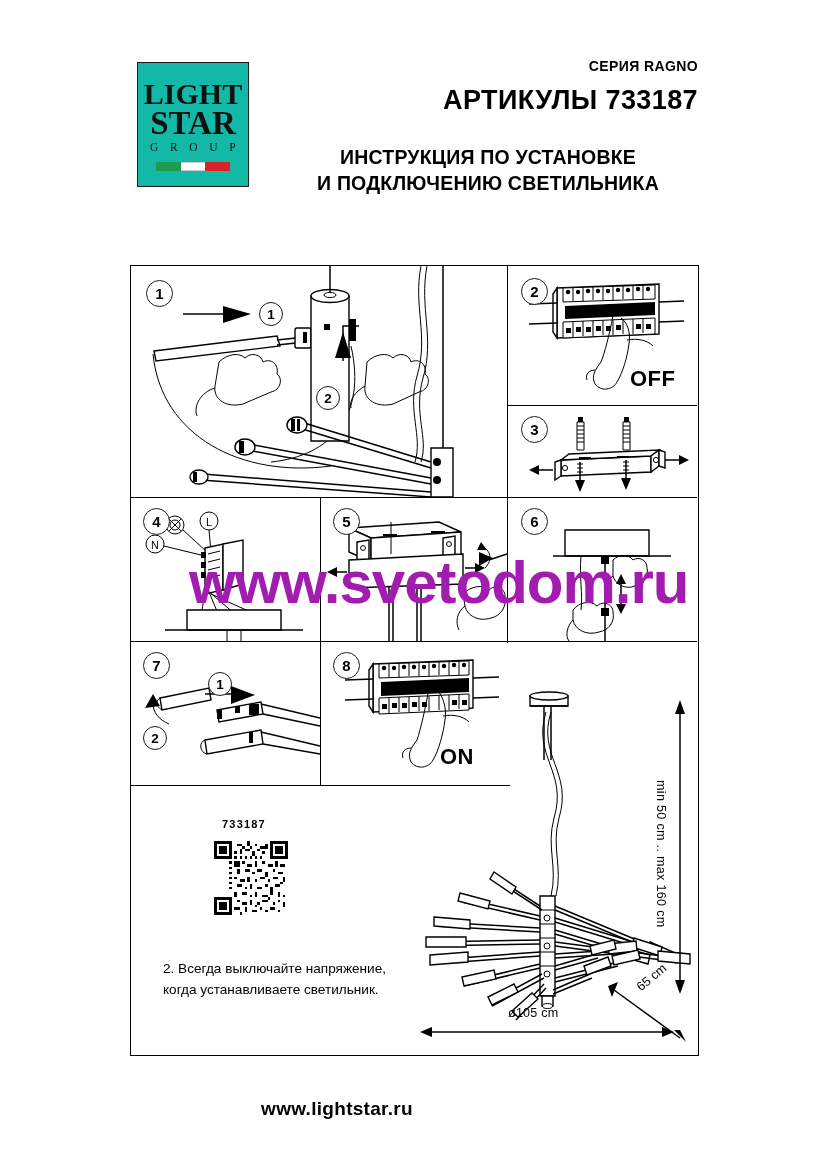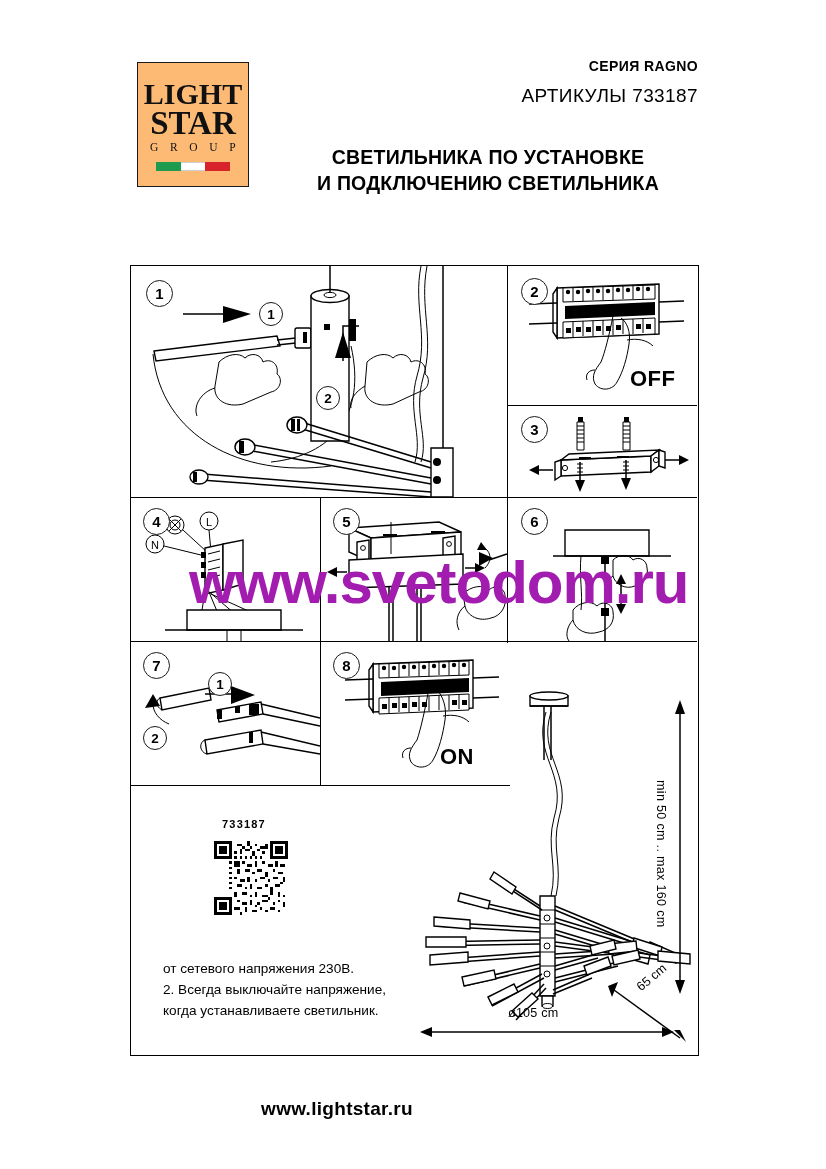--- a/index.html
+++ b/index.html
@@ -6,42 +6,42 @@
   body{
     width:826px;height:1169px;background:#ffffff;
     font-family:"Liberation Sans", sans-serif;
     color:#000;position:relative;overflow:hidden;
   }
   .page{position:absolute;left:0;top:0;width:826px;height:1169px;}
 
   
   .logo-box{
     position:absolute;left:137px;top:62px;width:110px;height:123px;
-    border:1.5px solid #1a1a1a;background:#fdba74;
+    border:1.5px solid #1a1a1a;background:#14b8a6;
     display:flex;flex-direction:column;align-items:center;justify-content:center;
   }
   .logo-word{
     font-family:"Liberation Serif", serif;font-weight:bold;
     color:#111;letter-spacing:0px;line-height:.92;
   }
   .logo-light{font-size:30px;margin-top:2px;}
   .logo-star{font-size:33px;}
   .logo-group{
     font-family:"Liberation Serif", serif;font-size:11.5px;
     letter-spacing:4.4px;color:#111;margin-top:3px;margin-left:4px;
   }
   .flag{display:flex;width:74px;height:9px;margin-top:9px;}
   .flag i{flex:1;display:block;}
   .flag .g{background:#1e9b4e;}
   .flag .w{background:#ffffff;border-top:1px solid #cfcfcf;border-bottom:1px solid #cfcfcf;}
   .flag .r{background:#d8232a;}
 
   .hdr{position:absolute;right:128px;text-align:right;}
   .hdr-line1{top:58px;font-size:14px;font-weight:bold;letter-spacing:.4px;}
-  .hdr-line2{top:85px;font-size:19px;font-weight:normal;letter-spacing:.4px;}
+  .hdr-line2{top:85px;font-size:27px;font-weight:bold;letter-spacing:.4px;}
   .hdr-title{
     position:absolute;right:128px;top:145px;width:420px;text-align:center;
     font-size:19.5px;font-weight:bold;line-height:1.33;letter-spacing:.2px;
   }
 
   
   .watermark{
     position:absolute;left:150px;top:548px;width:540px;
     font-size:60px;font-weight:bold;color:#a21caf;
     letter-spacing:-1px;white-space:nowrap;
@@ -115,21 +115,21 @@
     <div class="flag">
       <i class="g"></i>
         <i class="w"></i>
         <i class="r"></i>
     </div>
   </div>
 
   <div class="hdr hdr-line1" style="top:58px;">СЕРИЯ RAGNO</div>
   <div class="hdr hdr-line2" style="top:85px;">АРТИКУЛЫ 733187</div>
   <div class="hdr-title">
-    <div>СВЕТИЛЬНИКА ПО УСТАНОВКЕ</div>
+    <div>ИНСТРУКЦИЯ ПО УСТАНОВКЕ</div>
     <div>И ПОДКЛЮЧЕНИЮ СВЕТИЛЬНИКА</div>
   </div>
 
   <div class="watermark">www.svetodom.ru</div>
 
   <div class="frame"></div>
 
   <div class="vline" style="left:507px;top:265px;height:378px;"></div>
   <div class="vline" style="left:320px;top:497px;height:288px;"></div>
 
@@ -548,21 +548,20 @@
       <rect x="20" y="27" width="1" height="1"></rect>
         <rect x="22" y="26" width="2" height="1"></rect>
       <rect x="25" y="27" width="1" height="1"></rect>
         <rect x="10" y="28" width="1" height="1"></rect>
       <rect x="16" y="25" width="1" height="1"></rect>
         <rect x="21" y="22" width="1" height="1"></rect>
     </g>
   </svg>
 
   <div class="notes">
-    <div>от сетевого напряжения 230В.</div>
     <div>2. Всегда выключайте напряжение,</div>
     <div>когда устанавливаете светильник.</div>
   </div>
 
   <svg class="prod" viewBox="0 0 275 390">
 
     <path class="wh" d="M112,36 L150,36 L150,46 L112,46 Z"></path>
     <ellipse class="wh" cx="131" cy="36" rx="19" ry="4"></ellipse>
     <path class="ln" d="M112,46 L150,46"></path>
 

